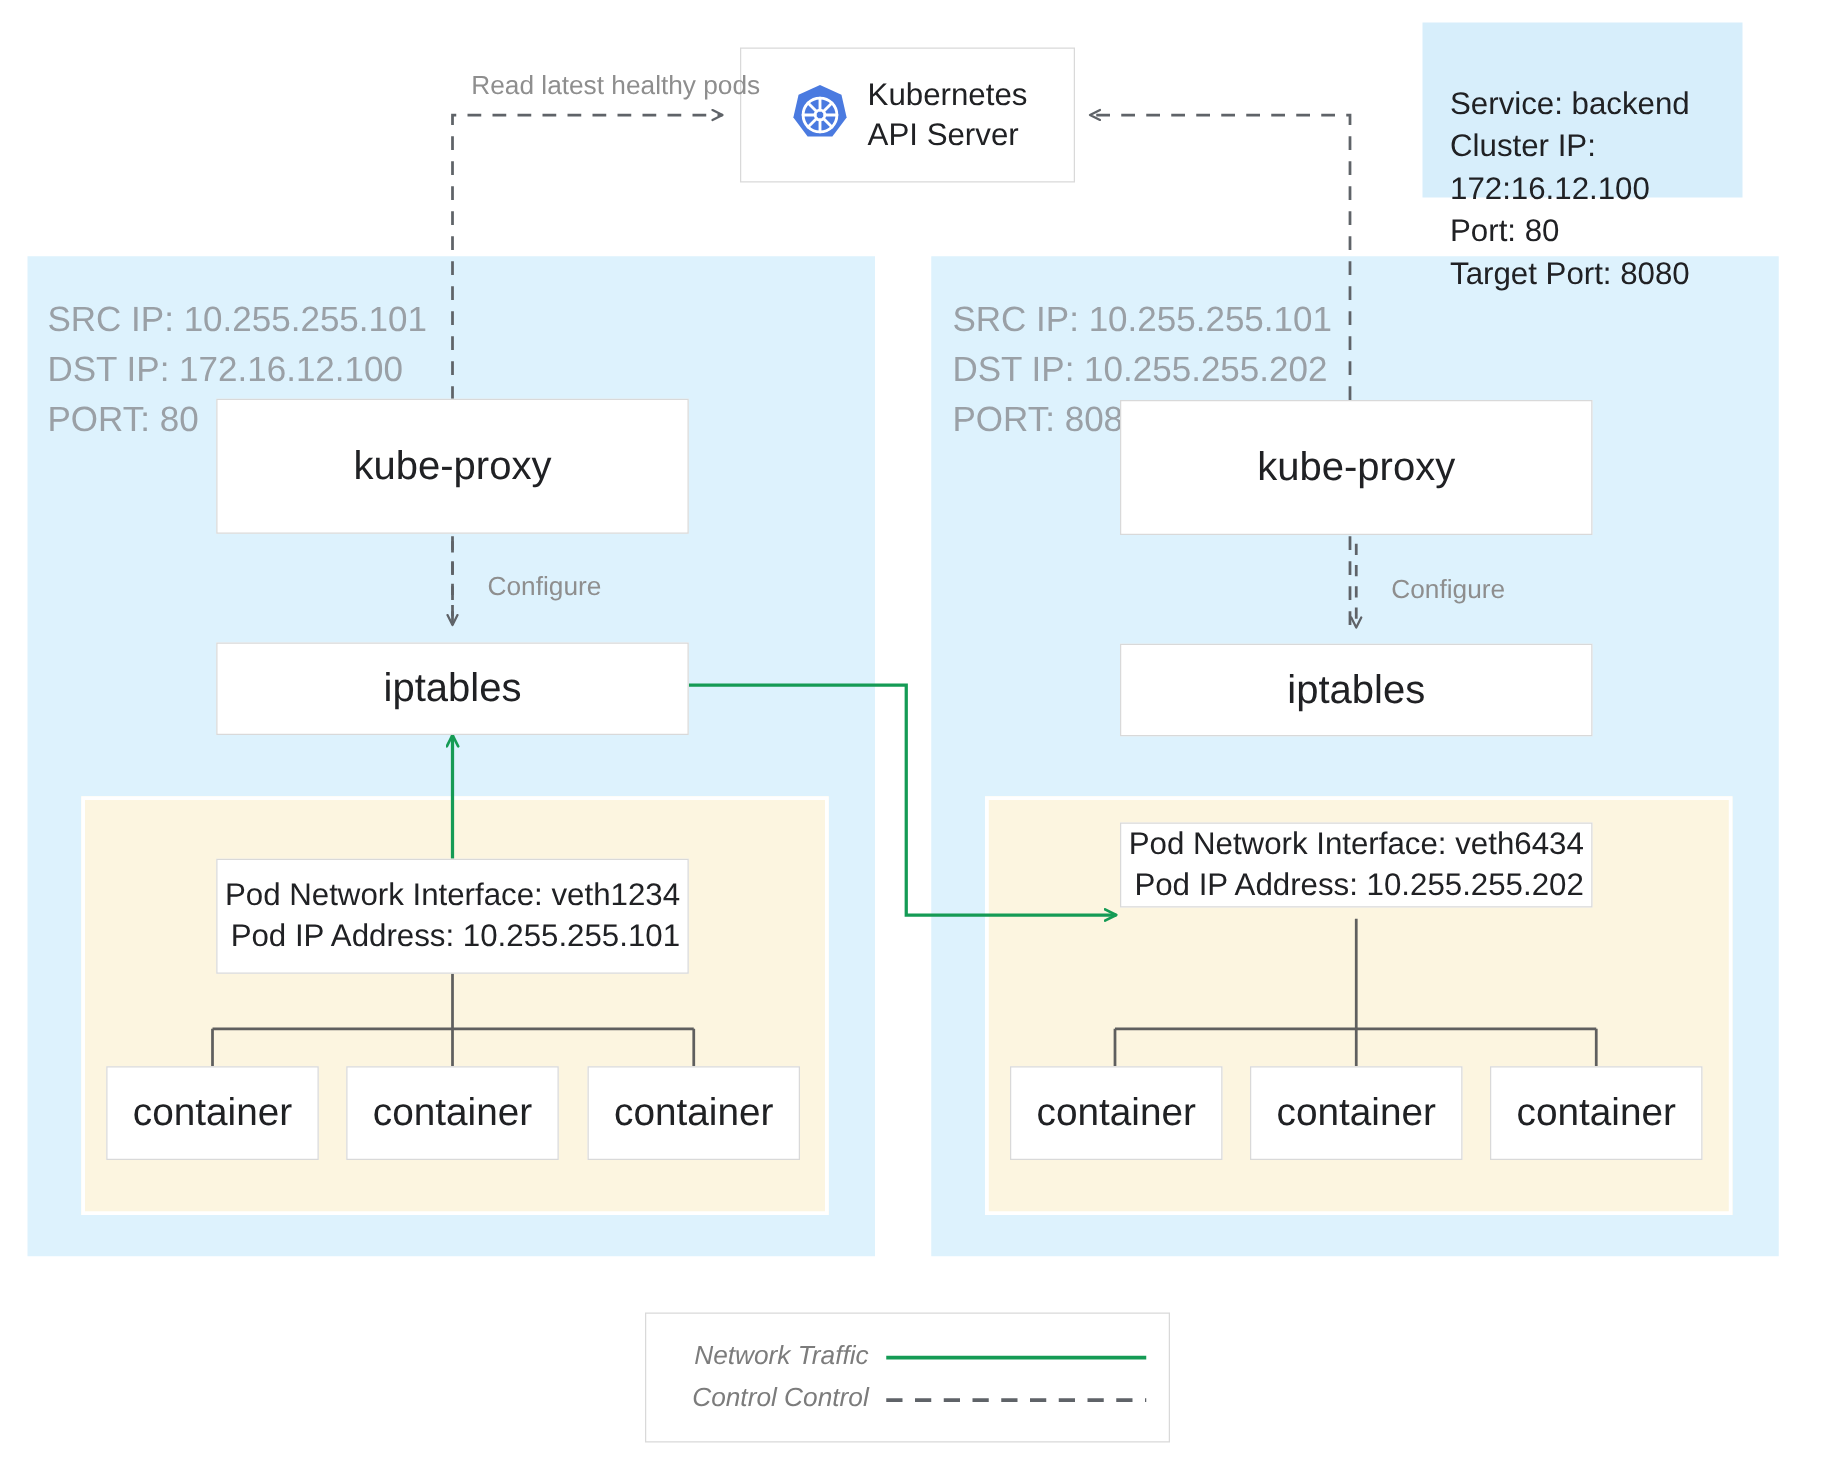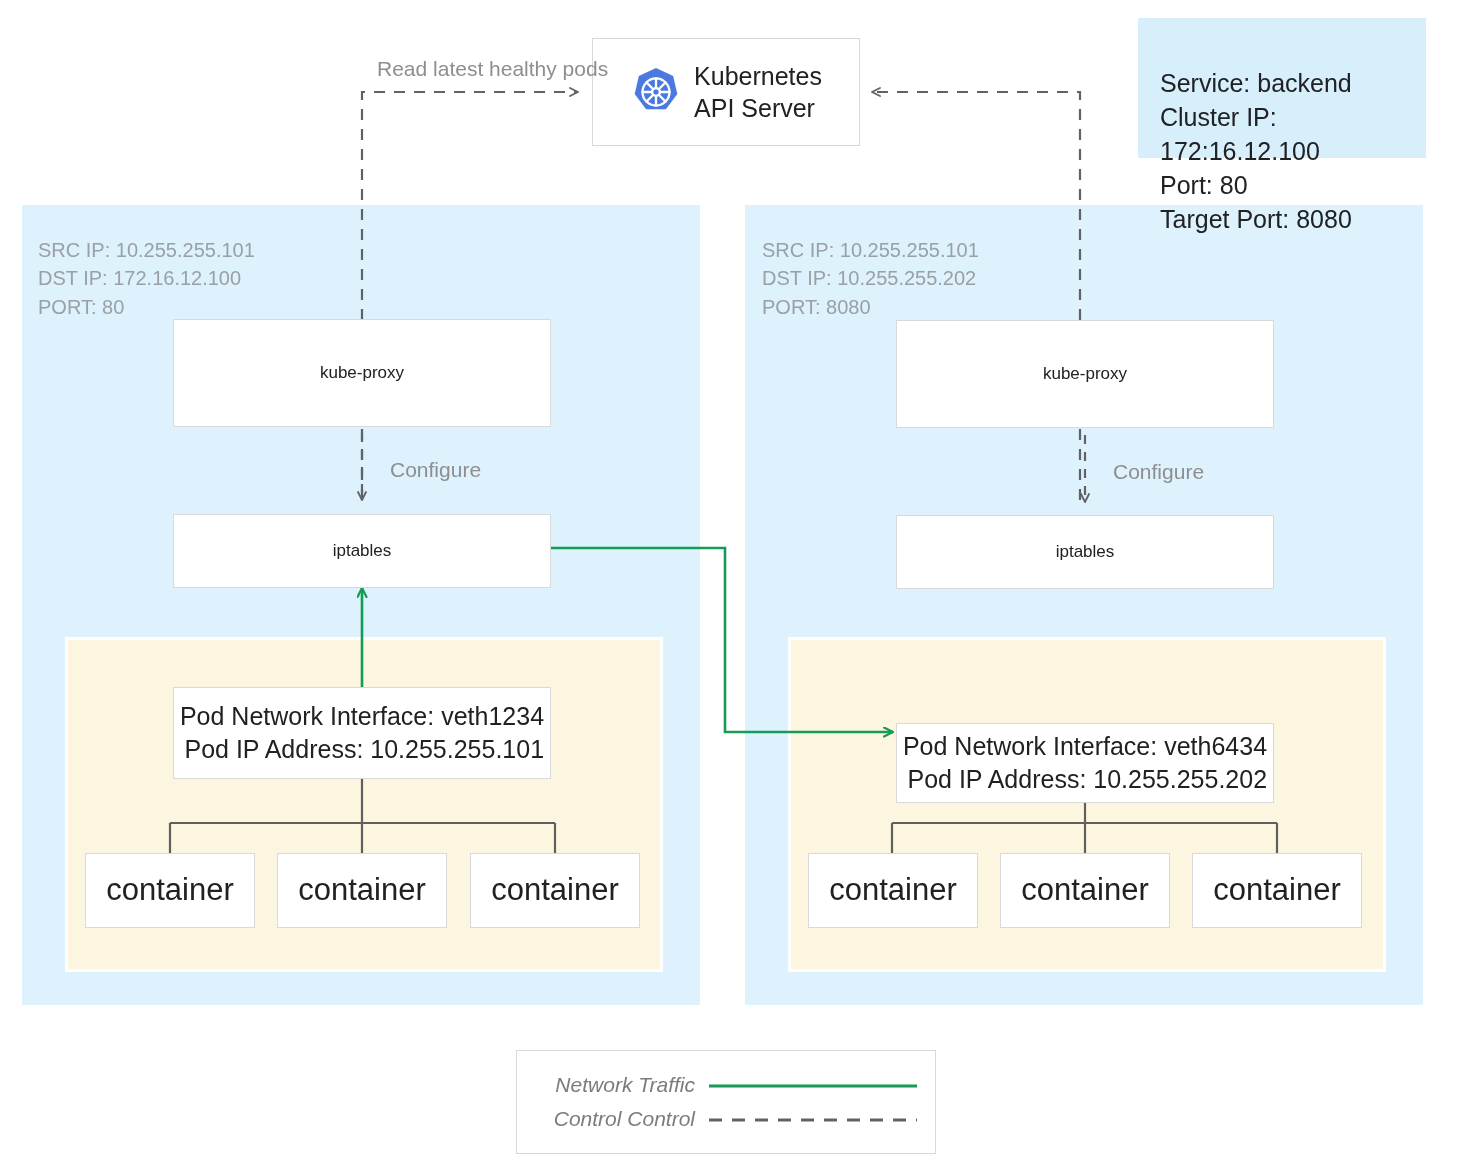--- a/index.html
+++ b/index.html
@@ -35,40 +35,40 @@
   
   .box {
     background: #ffffff;
     border: 1px solid #d9d9d9;
     box-sizing: border-box;
     display: flex;
     align-items: center;
     justify-content: center;
     text-align: center;
     color: #202124;
-    font-size: 17px;
+    font-size: 32px;
     line-height: 1.3;
   }
   .box.small { font-size: 31px; }
 
   
   .info-box {
     background: #d7eefb;
     box-sizing: border-box;
     padding: 14px 22px;
     color: #202124;
     font-size: 25px;
     line-height: 1.36;
     white-space: pre-line;
   }
 
   
   .ip-label {
     color: #9aa0a6;
-    font-size: 20px;
+    font-size: 28px;
     line-height: 1.42;
     white-space: pre-line;
   }
 
   
   .edge-label {
     color: #8e8e8e;
     font-size: 21px;
     white-space: nowrap;
     margin-left: 14px;
@@ -192,21 +192,21 @@
           <line x1="55.3" y1="55.3" x2="68.4" y2="68.4"></line>
           <line x1="68.4" y1="31.6" x2="55.3" y2="44.7"></line>
           <line x1="44.7" y1="55.3" x2="31.6" y2="68.4"></line>
         </g>
       </svg>
     </span>
     <span class="api-title">Kubernetes
 API Server</span>
   </div>
 
-  <div class="abs info-box" style="left:1138px; top:18px; width:288px; height:140px;">
+  <div class="abs info-box" style="left:1138px; top:18px; width:256px; height:140px;">
     <span>Service: backend
 Cluster IP: 172:16.12.100
 Port: 80
 Target Port: 8080</span>
   </div>
 
   <div class="abs edge-label" style="left:363px; top:57px;">Read latest healthy pods</div>
 
   <div class="abs edge-label" style="left:376px; top:458px;">Configure</div>
 
@@ -244,21 +244,21 @@
 PORT: 8080</div>
 
   <div class="abs box" style="left:896px; top:320px; width:378px; height:108px;">
     <span>kube-proxy</span>
   </div>
 
   <div class="abs box" style="left:896px; top:515px; width:378px; height:74px;">
     <span>iptables</span>
   </div>
 
-  <div class="abs podif" style="left:896px; top:723px; width:378px; height:80px;">
+  <div class="abs podif" style="left:896px; top:658px; width:378px; height:68px;">
     <span>Pod Network Interface: veth6434
 Pod IP Address: 10.255.255.202</span>
   </div>
 
   <div class="abs box small" style="left:808px; top:853px; width:170px; height:75px;">
     <span>container</span>
   </div>
   <div class="abs box small" style="left:1000px; top:853px; width:170px; height:75px;">
     <span>container</span>
   </div>

